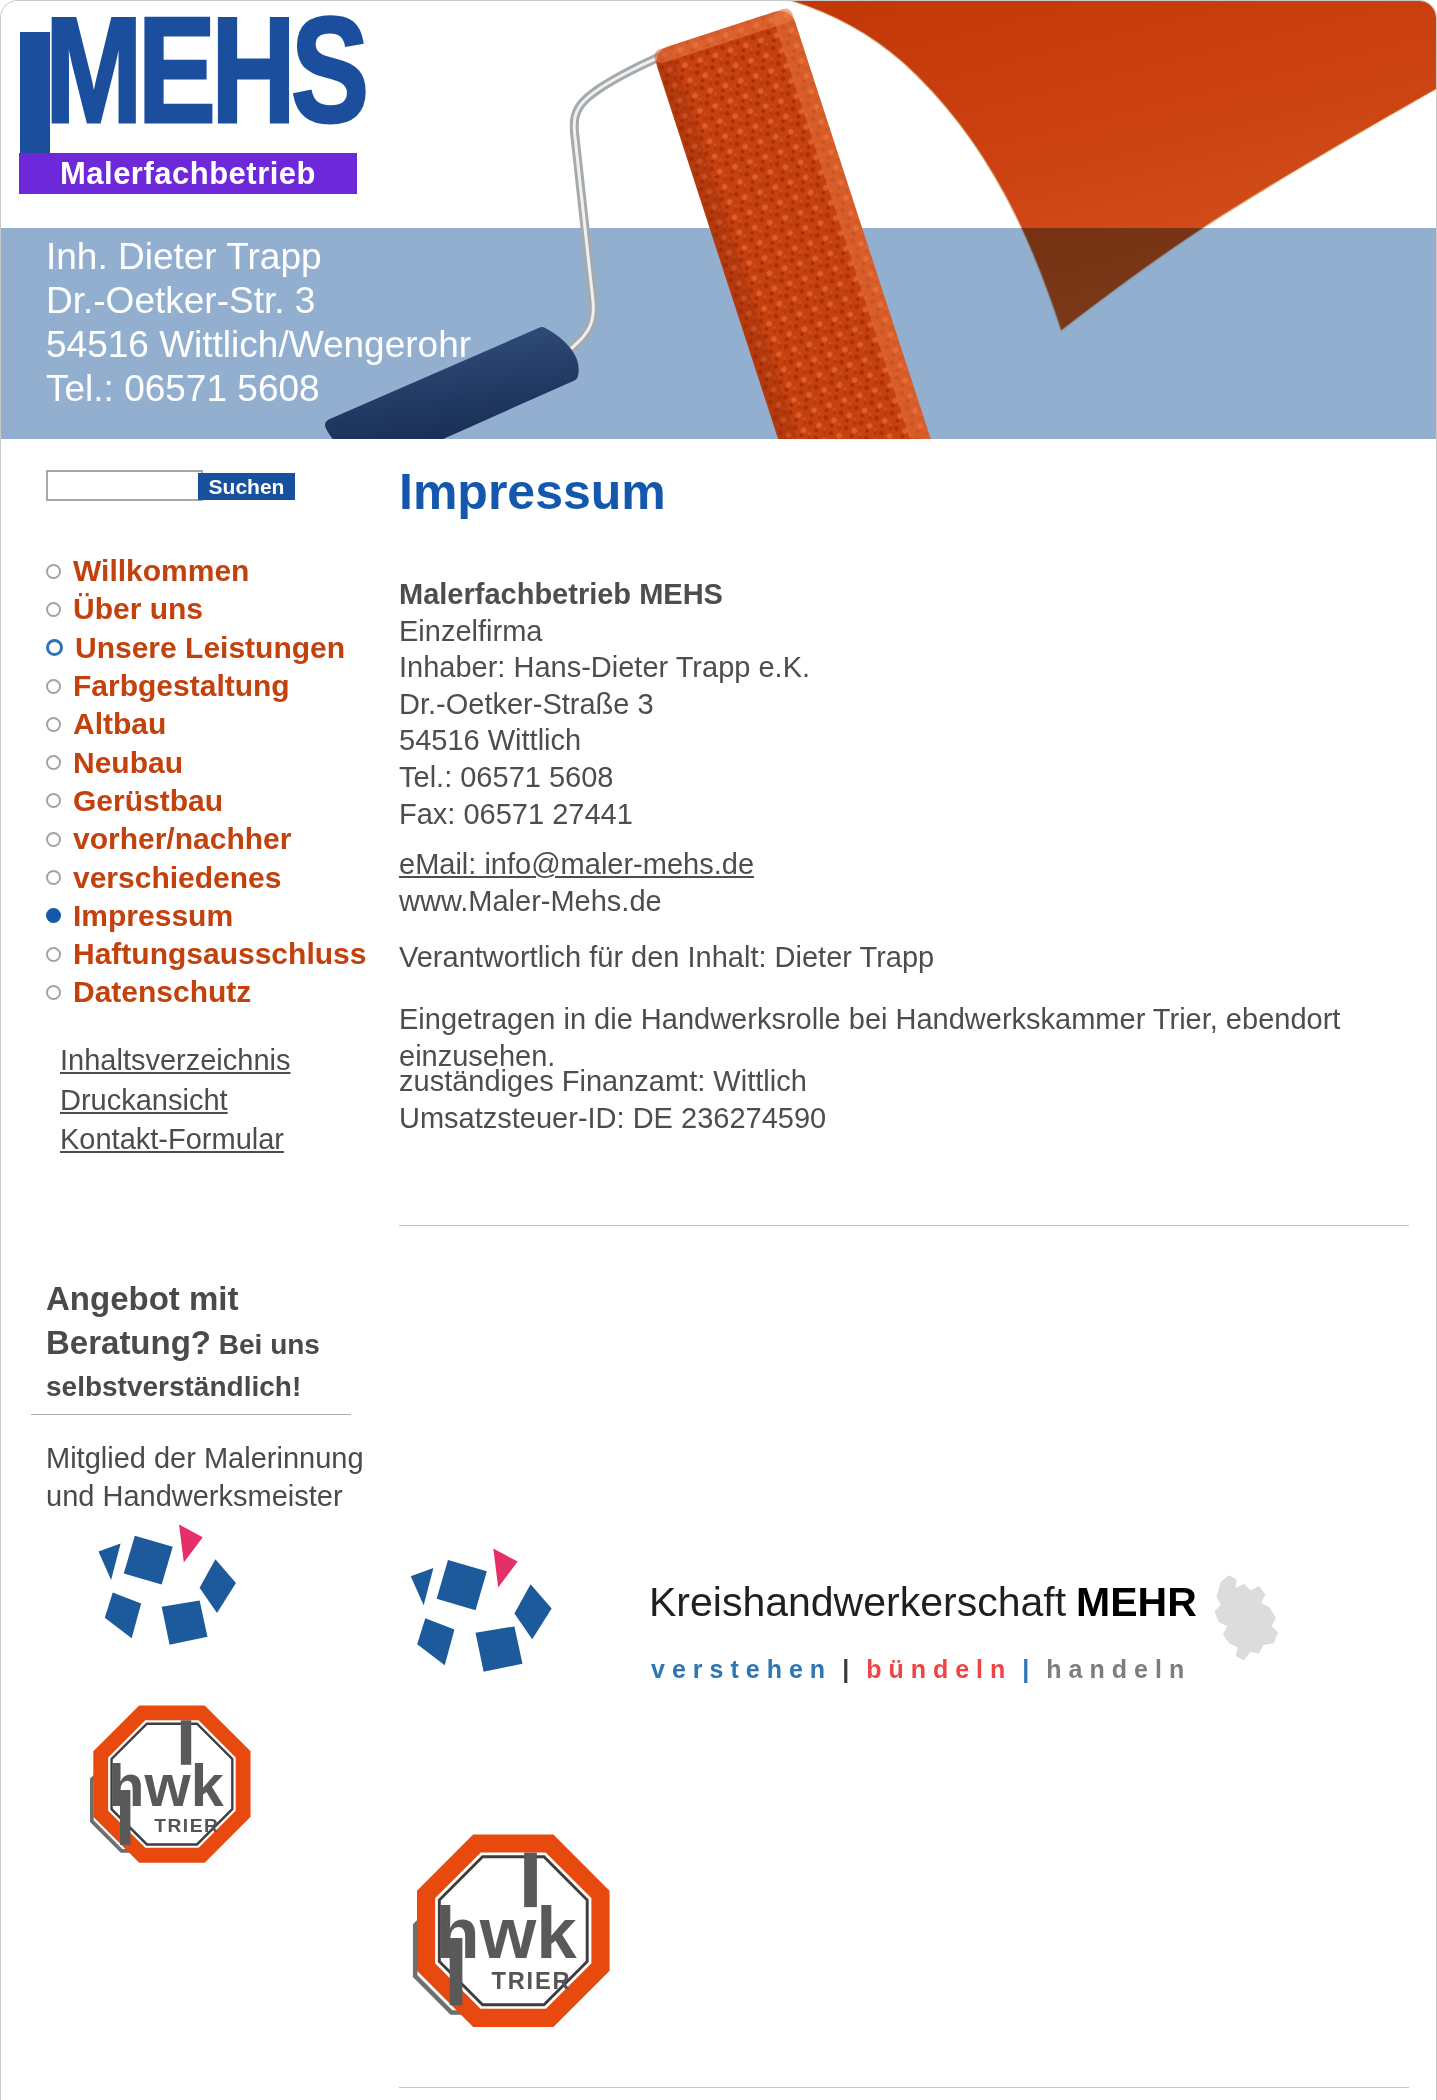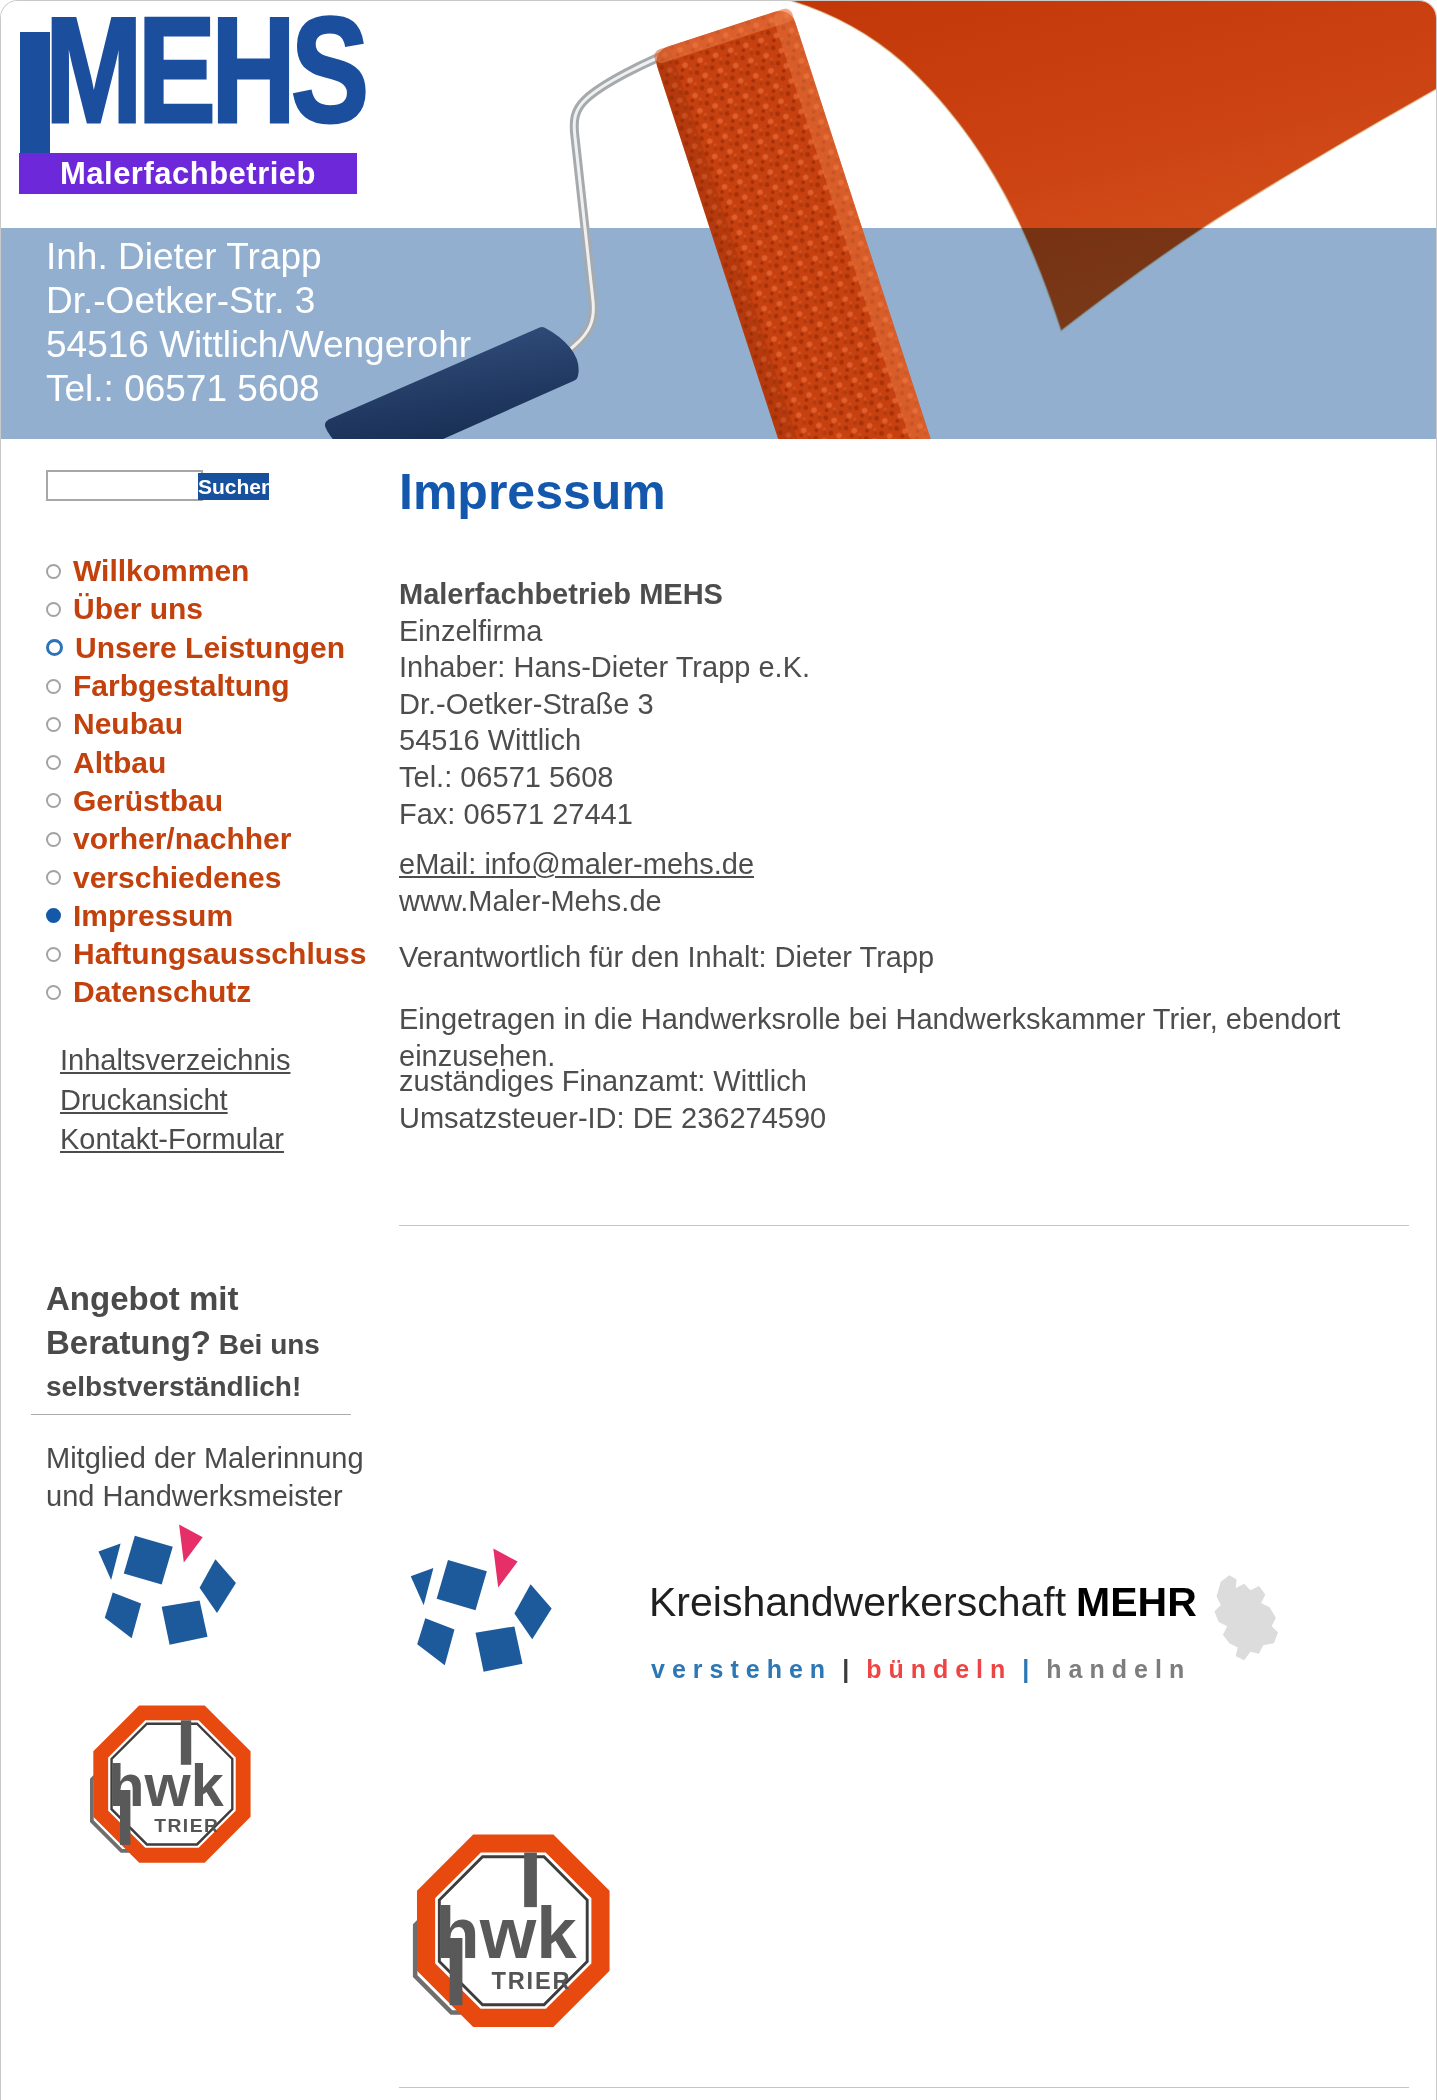--- a/index.html
+++ b/index.html
@@ -16,21 +16,21 @@
              color:#1b4f9e;letter-spacing:-6px;transform:scaleX(0.78);transform-origin:left top;
              -webkit-text-stroke:3px #1b4f9e;}
   .logo-box{position:absolute;left:18px;top:152px;width:338px;height:41px;background:#6d28d9;
             display:flex;align-items:center;justify-content:center;}
   .logo-sub{color:#fff;font-size:31px;font-weight:700;letter-spacing:.5px;}
   .addr{position:absolute;left:45px;top:234px;z-index:5;color:#fff;font-size:37px;line-height:44px;}
 
   
   .search-input{position:absolute;left:45px;top:469px;width:141px;height:27px;border:2px solid #a7a7a7;
                 background:#fff;font-size:20px;padding:0 6px;outline:none;}
-  .search-btn{position:absolute;left:197px;top:472px;width:71px;height:27px;background:#17519e;color:#fff;
+  .search-btn{position:absolute;left:197px;top:472px;width:97px;height:27px;background:#17519e;color:#fff;
               border:none;font-weight:700;font-size:21px;line-height:27px;text-align:center;cursor:pointer;
               font-family:"Liberation Sans",sans-serif;padding:0;}
   .nav{position:absolute;left:45px;top:551px;width:330px;}
   .nav-item{display:flex;align-items:center;height:38.3px;cursor:pointer;}
   .bullet{width:15px;height:15px;border-radius:50%;border:2px solid #a3a3a3;background:#fff;
           margin-right:12px;flex:0 0 auto;box-sizing:border-box;}
   .nav-item.highlight .bullet{border:3px solid #2e73b5;width:17px;height:17px;}
   .nav-item.active .bullet{border:2px solid #1558a8;background:#1558a8;}
   .nav-label{font-size:30px;color:#c2410c;font-weight:bold;}
   .side-links{position:absolute;left:45px;top:1040px;margin-left:14px;}
@@ -144,25 +144,25 @@
     <div class="nav-item highlight">
       <span class="bullet"></span>
       <span class="nav-label">Unsere Leistungen</span>
       </div>
     <div class="nav-item">
       <span class="bullet"></span>
       <span class="nav-label">Farbgestaltung</span>
       </div>
     <div class="nav-item">
       <span class="bullet"></span>
+      <span class="nav-label">Altbau</span>
+      </div>
+    <div class="nav-item">
+      <span class="bullet"></span>
       <span class="nav-label">Neubau</span>
-      </div>
-    <div class="nav-item">
-      <span class="bullet"></span>
-      <span class="nav-label">Altbau</span>
       </div>
     <div class="nav-item">
       <span class="bullet"></span>
       <span class="nav-label">Gerüstbau</span>
       </div>
     <div class="nav-item">
       <span class="bullet"></span>
       <span class="nav-label">vorher/nachher</span>
       </div>
     <div class="nav-item">

